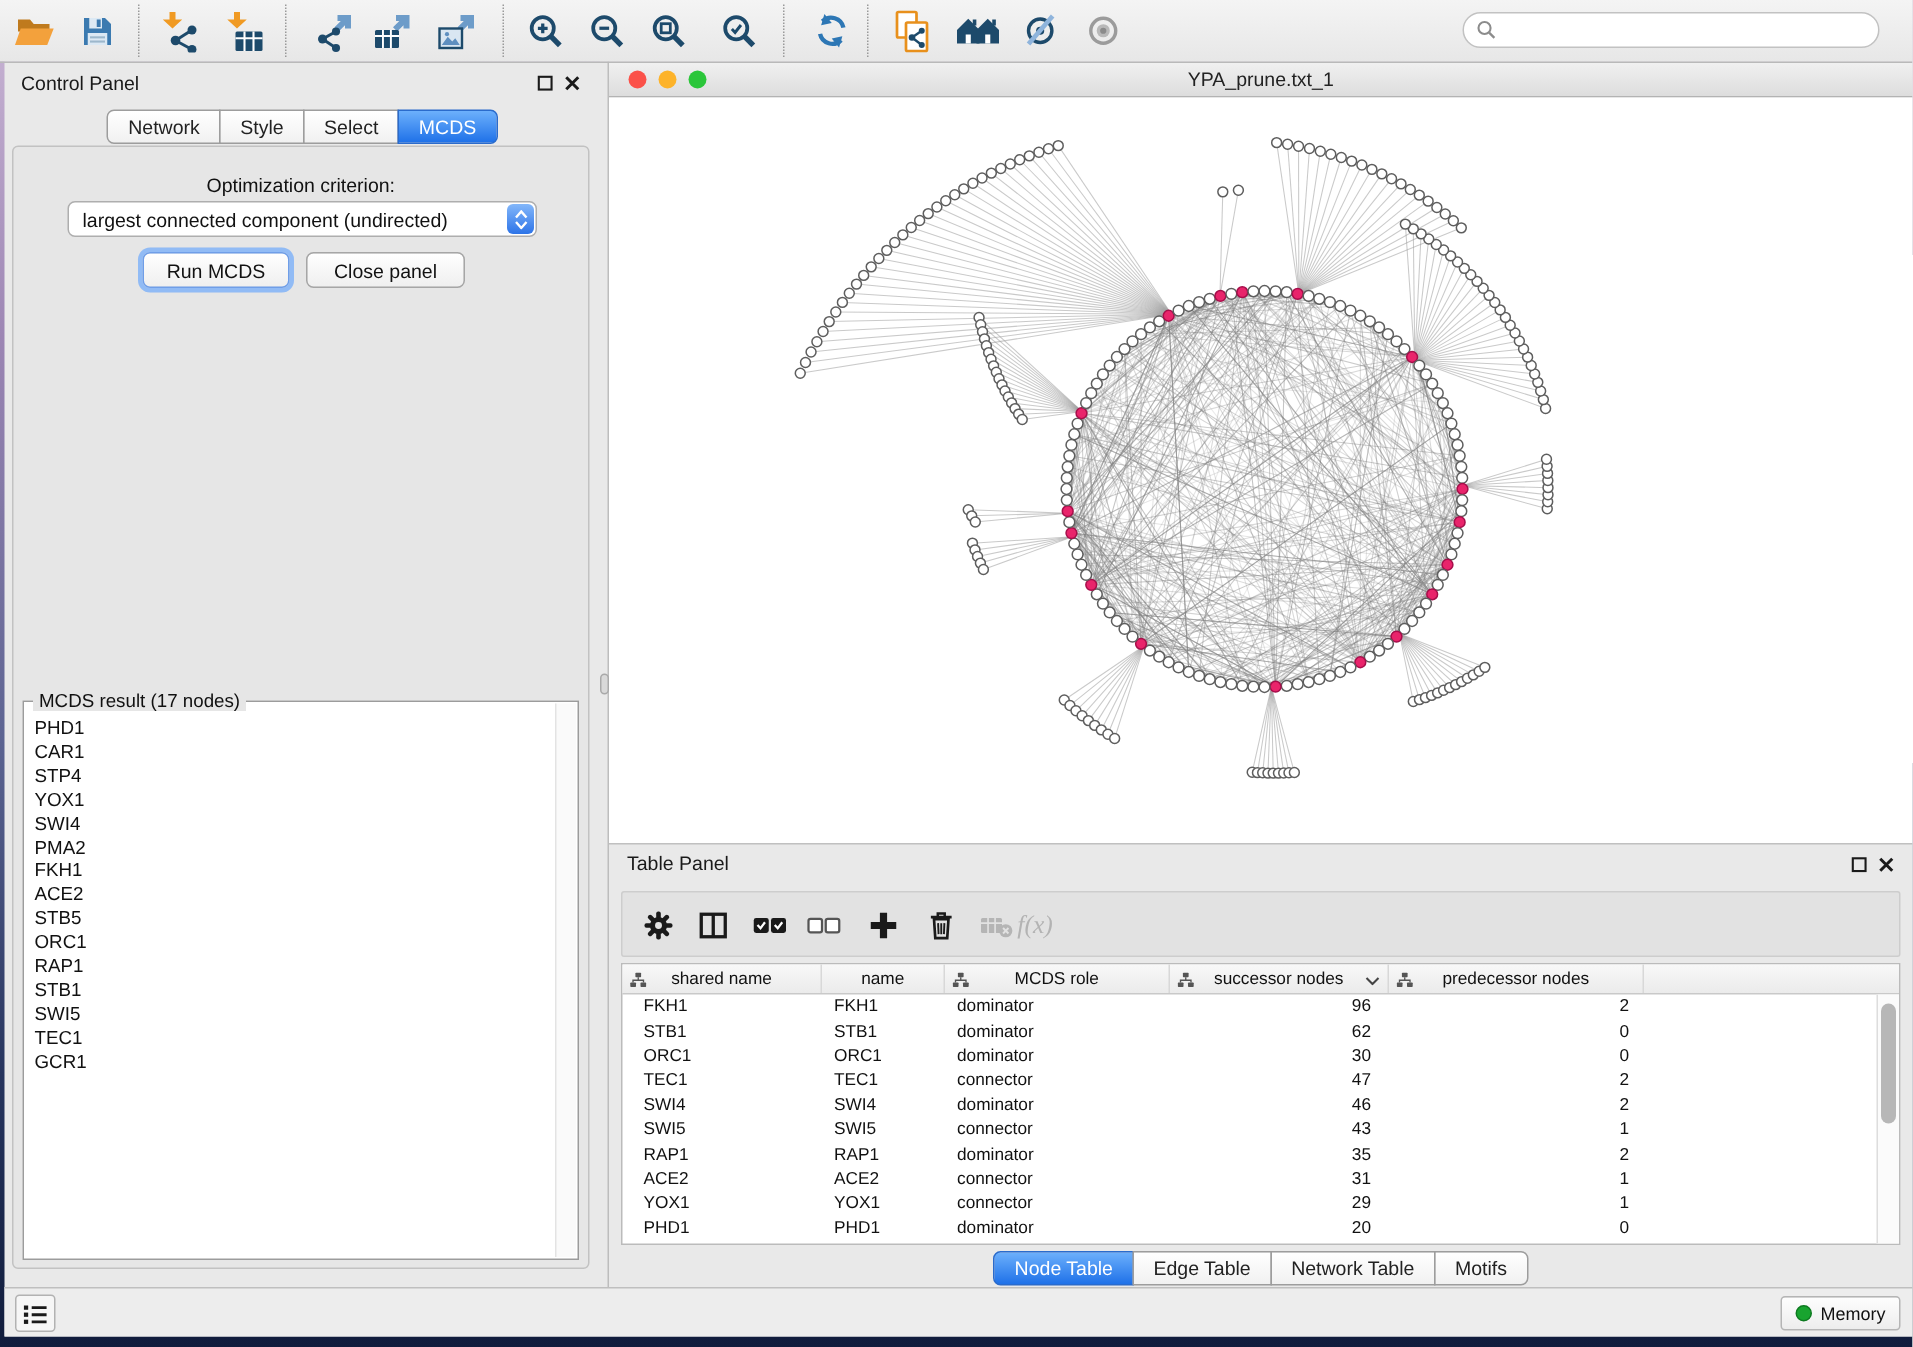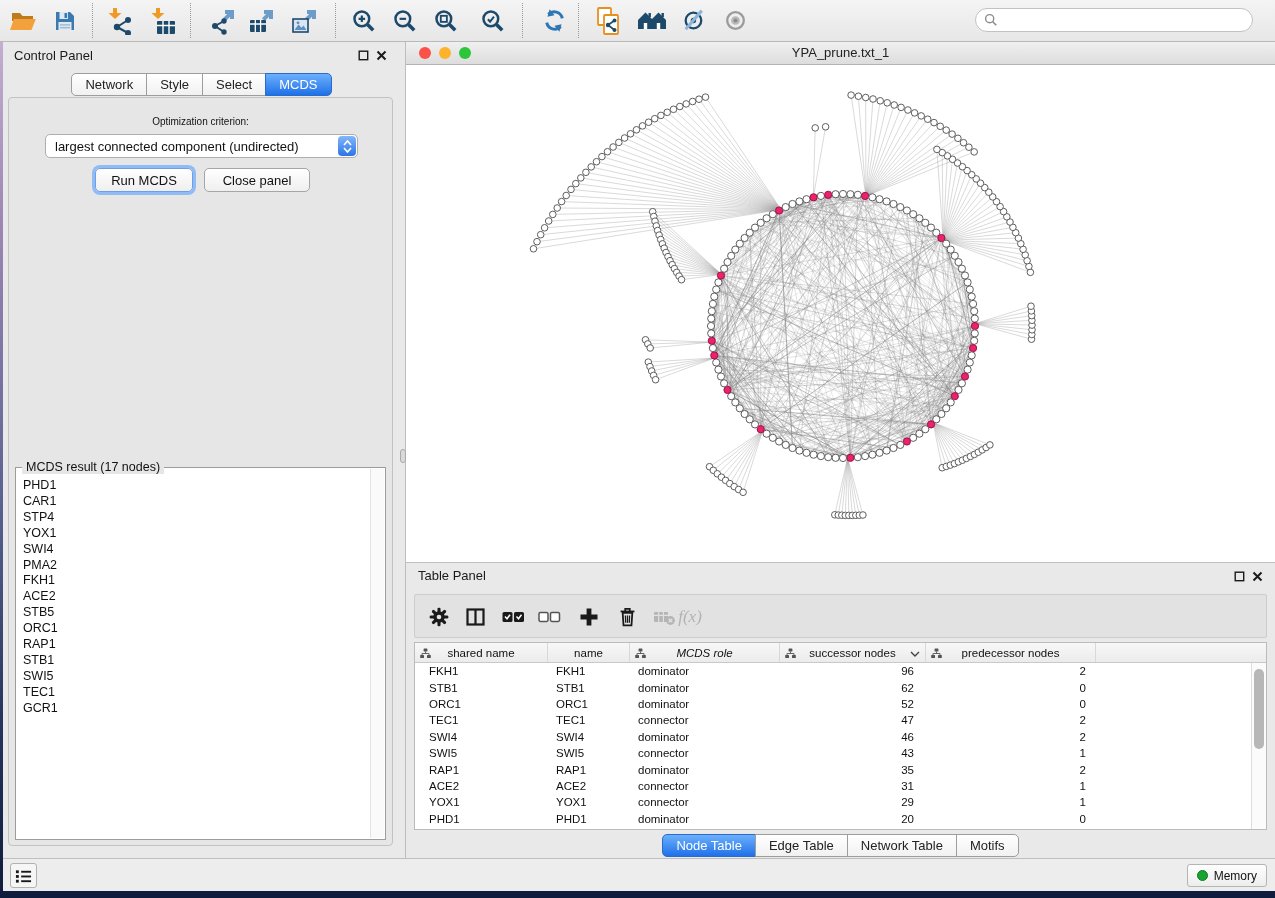--- a/index.html
+++ b/index.html
@@ -24,21 +24,21 @@
   .panel-icons{position:absolute;top:9px;display:flex;gap:7px;}
   .seg{display:flex;}
   .seg .segbtn{font-family:"Liberation Sans",sans-serif;font-size:13px;color:#222;padding:3px 13px;
        background:linear-gradient(#ffffff,#f1f1f1);border:1px solid #9d9d9d;margin-left:-1px;cursor:default;}
   .seg .segbtn:first-child{border-radius:5px 0 0 5px;margin-left:0;}
   .seg .segbtn:last-child{border-radius:0 5px 5px 0;}
   .seg .segbtn.active{background:linear-gradient(#6cb0fc,#1f71e8);border-color:#2a6bcc;color:#fff;}
   .cp-tabs{position:absolute;left:0;top:32px;width:397px;display:flex;justify-content:center;}
   .cp-pane{position:absolute;left:5px;top:56px;width:385px;height:749px;background:#e6e6e6;
        border:1px solid #c2c2c2;border-radius:4px;box-sizing:border-box;}
-  .opt-label{position:absolute;left:0;top:18px;width:100%;text-align:center;font-size:10px;color:#111;}
+  .opt-label{position:absolute;left:0;top:18px;width:100%;text-align:center;font-size:13px;color:#111;}
   .select{position:absolute;left:36px;top:36px;width:313px;height:24px;background:#fff;border:1px solid #aeaeae;
        border-radius:5px;box-sizing:border-box;font-size:13px;color:#111;display:flex;align-items:center;
        padding-left:9px;cursor:default;}
   .stepper{position:absolute;right:1px;top:1px;bottom:1px;width:18px;border-radius:4px;
        background:linear-gradient(#83b7fa,#2d74e8);display:flex;flex-direction:column;align-items:center;justify-content:center;gap:1px;}
   .btn{position:absolute;height:24px;background:linear-gradient(#ffffff,#efefef);border:1px solid #a6a6a6;
        border-radius:5px;font-family:"Liberation Sans",sans-serif;font-size:13px;color:#111;cursor:default;}
   .btn.focused{box-shadow:0 0 0 3px rgba(88,158,255,.6);border-color:#6f9ee8;}
   .result-box{position:absolute;left:6px;top:369px;width:371px;height:373px;background:#fff;
        border:1px solid #9c9c9c;box-sizing:border-box;}
@@ -1346,21 +1346,21 @@
                 <path d="M5.5 3.5v2M2 7V5.5h7V7" stroke="#555" stroke-width="0.9" fill="none"></path>
                 <rect x="3.6" y="0.5" width="3.8" height="3" rx="0.5" fill="#555"></rect>
                 <rect x="0.2" y="7" width="3.8" height="3" rx="0.5" fill="#555"></rect>
                 <rect x="7" y="7" width="3.8" height="3" rx="0.5" fill="#555"></rect>
               </svg>
               <span>shared name</span>
             </div>
             <div class="th" style="width: 82px;">
               <span>name</span>
             </div>
-            <div class="th" style="width: 150px; font-style: italic;">
+            <div class="th" style="width: 150px;">
               <svg class="hicon" width="11" height="11" viewBox="0 0 11 11">
                 <path d="M5.5 3.5v2M2 7V5.5h7V7" stroke="#555" stroke-width="0.9" fill="none"></path>
                 <rect x="3.6" y="0.5" width="3.8" height="3" rx="0.5" fill="#555"></rect>
                 <rect x="0.2" y="7" width="3.8" height="3" rx="0.5" fill="#555"></rect>
                 <rect x="7" y="7" width="3.8" height="3" rx="0.5" fill="#555"></rect>
               </svg>
               <span>MCDS role</span>
             </div>
             <div class="th" style="width: 146px;">
               <svg class="hicon" width="11" height="11" viewBox="0 0 11 11">
@@ -1397,21 +1397,21 @@
               <div class="td l first" style="width: 133px;">STB1</div>
               <div class="td l" style="width: 82px;">STB1</div>
               <div class="td l" style="width: 150px;">dominator</div>
               <div class="td r" style="width: 146px; padding-right: 12px;">62</div>
               <div class="td r" style="width: 170px; padding-right: 10px;">0</div>
             </div>
             <div class="trow">
               <div class="td l first" style="width: 133px;">ORC1</div>
               <div class="td l" style="width: 82px;">ORC1</div>
               <div class="td l" style="width: 150px;">dominator</div>
-              <div class="td r" style="width: 146px; padding-right: 12px;">52</div>
+              <div class="td r" style="width: 146px; padding-right: 12px;">30</div>
               <div class="td r" style="width: 170px; padding-right: 10px;">0</div>
             </div>
             <div class="trow">
               <div class="td l first" style="width: 133px;">TEC1</div>
               <div class="td l" style="width: 82px;">TEC1</div>
               <div class="td l" style="width: 150px;">connector</div>
               <div class="td r" style="width: 146px; padding-right: 12px;">47</div>
               <div class="td r" style="width: 170px; padding-right: 10px;">2</div>
             </div>
             <div class="trow">

